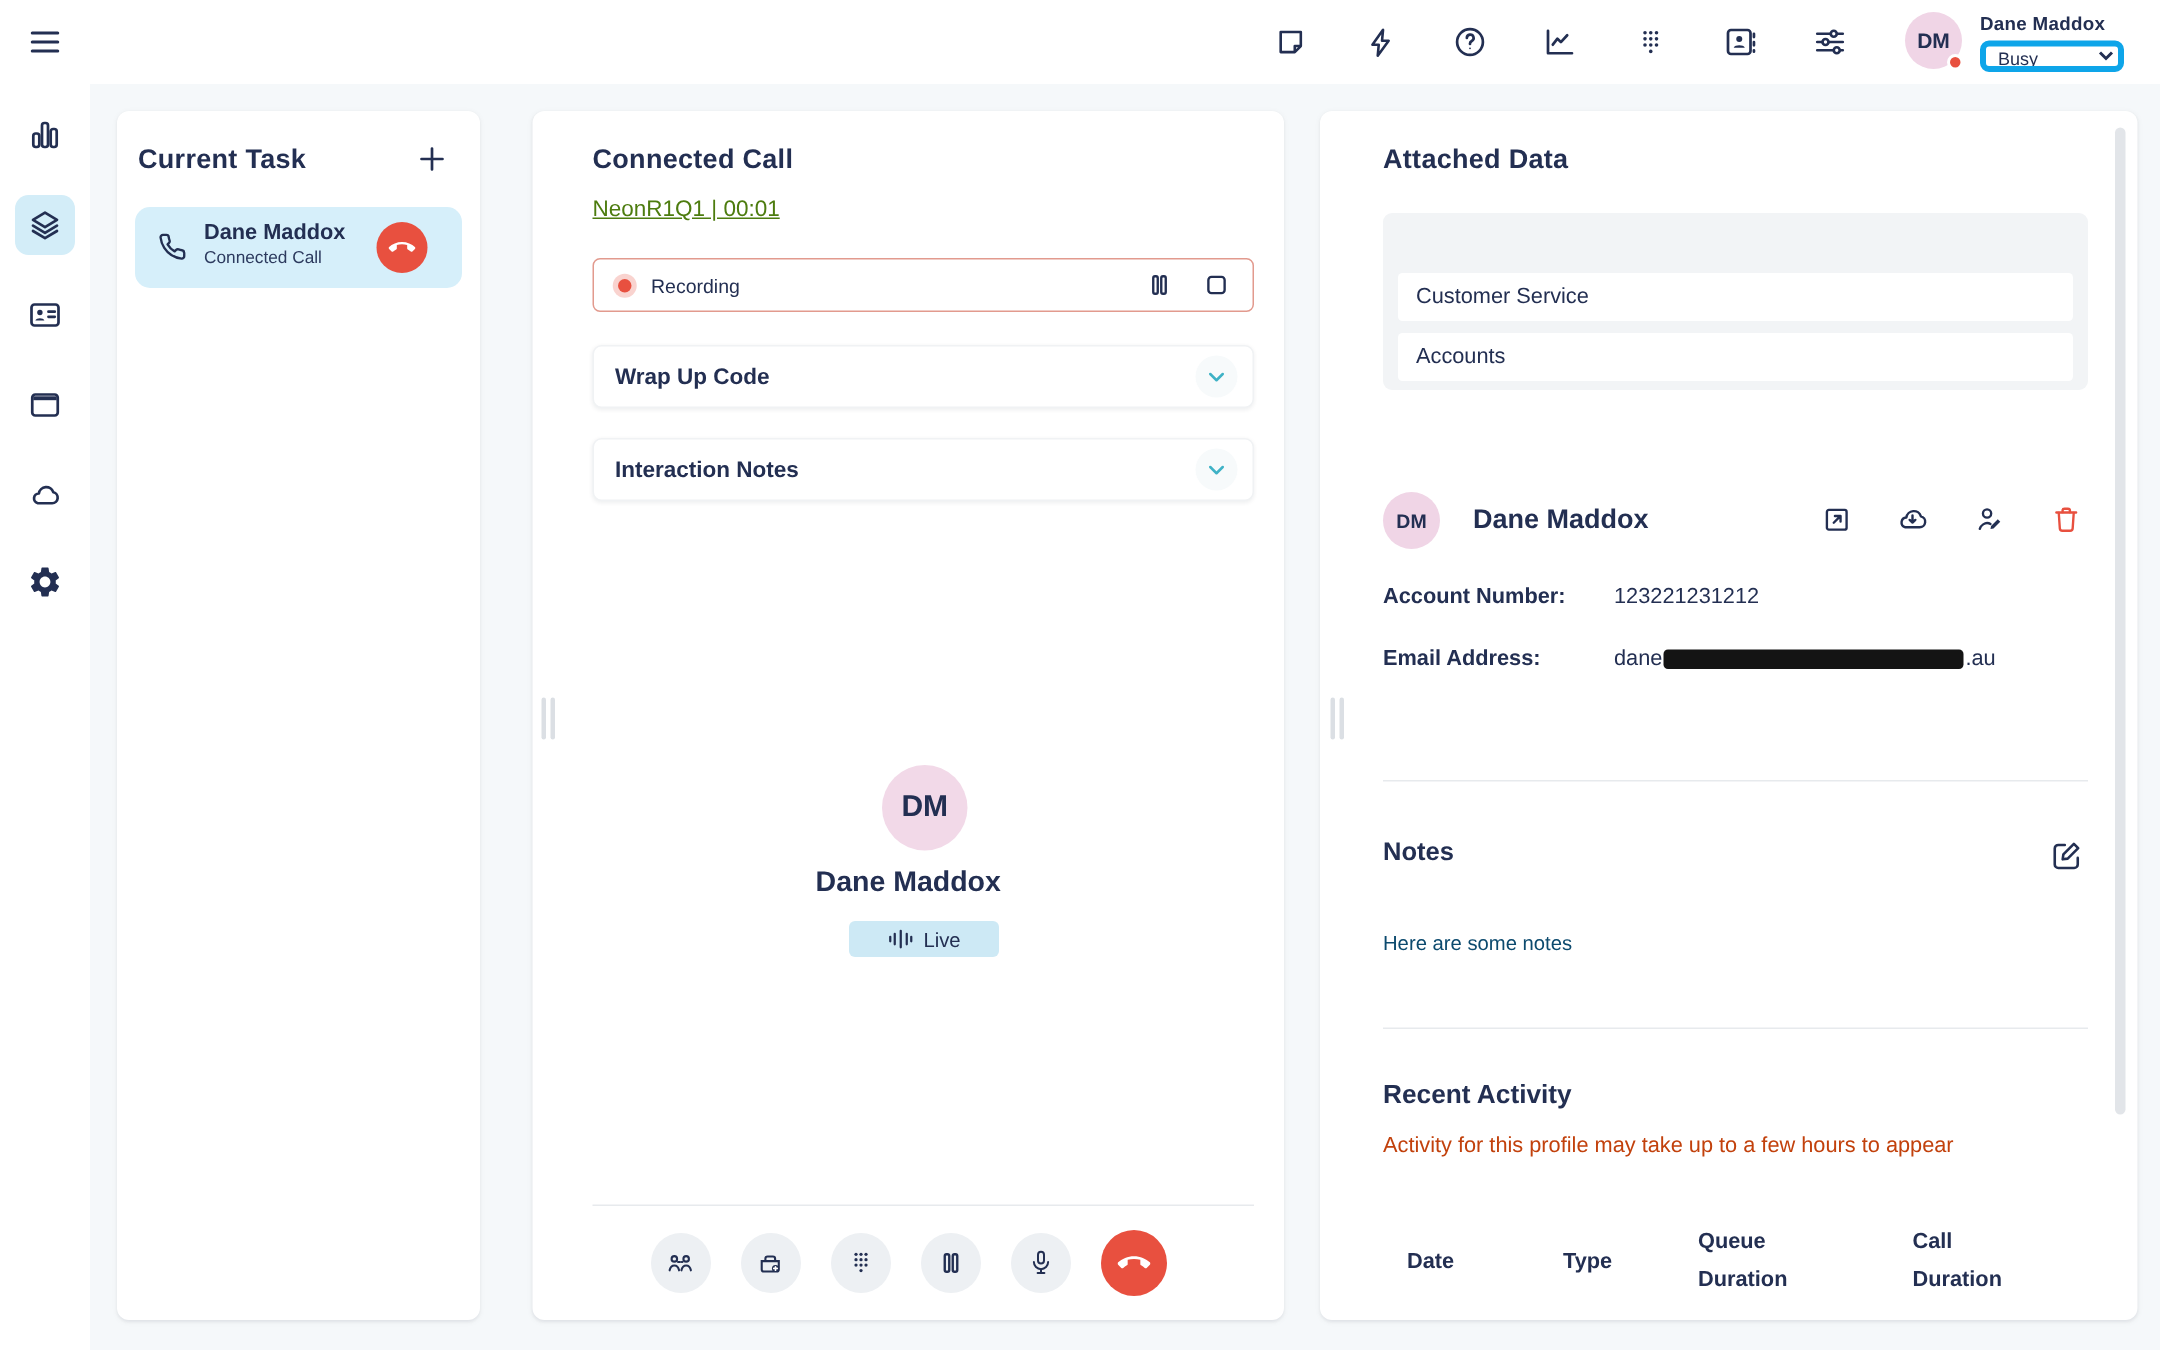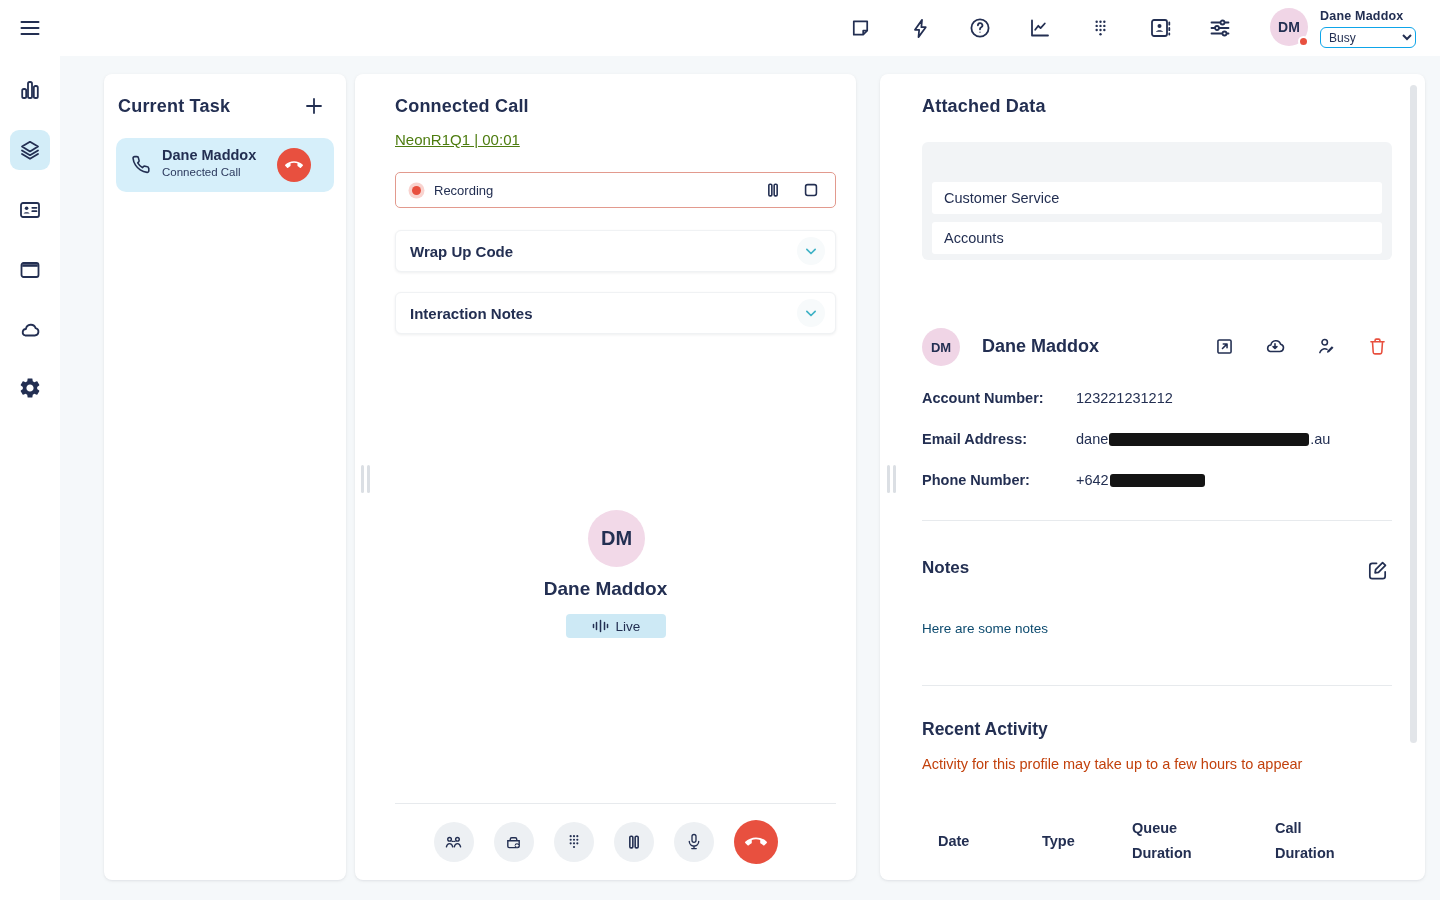--- a/index.html
+++ b/index.html
@@ -9,31 +9,31 @@
   
   .topbar { position:absolute; left:0; top:0; width:1440px; height:56px; background:#fff; z-index:5; }
   .hamburger { position:absolute; left:16px; top:14px; width:28px; height:28px; background:none; border:none; cursor:pointer; padding:2px; }
   .topbar-icons { position:absolute; left:840px; top:8px; display:flex; gap:20px; }
   .tb-btn { width:40px; height:40px; border:none; background:none; display:flex; align-items:center; justify-content:center; cursor:pointer; border-radius:6px; }
   .user-chip { position:absolute; left:1270px; top:8px; display:flex; }
   .avatar { position:relative; width:38px; height:38px; border-radius:50%; background:#f0d5e6; color:#232f52; font-weight:700; font-size:14px; display:flex; align-items:center; justify-content:center; }
   .status-dot { position:absolute; right:-1px; bottom:-1px; width:11px; height:11px; border-radius:50%; background:#e8503f; border:2px solid #fff; }
   .user-meta { margin-left:12px; display:flex; flex-direction:column; }
   .user-name { font-size:12.5px; font-weight:700; letter-spacing:.2px; margin-top:1px; }
-  .status-select { margin-top:4px; width:96px; height:21px; font-size:12px; font-family:inherit; color:#232f52; border:1px solid #0ea5e9; border-radius:6px; background:#fff; padding:0 4px; }
+  .status-select { margin-top:4px; width:96px; height:21px; font-size:12px; font-family:inherit; color:#232f52; border:4px solid #0ea5e9; border-radius:6px; background:#fff; padding:0 4px; }
 
   
   .sidebar { position:absolute; left:0; top:56px; width:60px; height:844px; background:#fff; z-index:4; }
   .sb-btn { position:absolute; left:10px; width:40px; height:40px; border:none; background:none; display:flex; align-items:center; justify-content:center; cursor:pointer; border-radius:9px; }
   .sb-btn.active { background:#d3edf8; }
 
   
   .content { position:absolute; left:60px; top:56px; width:1380px; height:844px; background:#f5f8fa; }
   .card { position:absolute; background:#fff; border-radius:8px; box-shadow:0 1px 2px rgba(16,24,40,.05), 0 1px 4px rgba(16,24,40,.05); }
-  .card-tasks { left:44px; top:18px; width:242px; height:806px;text-align:center; }
+  .card-tasks { left:18px; top:18px; width:242px; height:806px;text-align:center; }
   .card-call  { left:295px; top:18px; width:501px; height:806px; }
   .card-data  { left:820px; top:18px; width:545px; height:806px; }
 
   .panel-title { font-size:18px; font-weight:700; letter-spacing:.2px; color:#232f52; }
 
   
   .drag-handle { position:absolute; top:409px; width:12px; height:28px; display:flex; gap:3px; cursor:col-resize; }
   .drag-handle i { display:block; width:3px; height:28px; background:#dbdfe4; border-radius:2px; }
   .handle-1 { left:301px; } .handle-2 { left:827px; }
 
@@ -420,28 +420,20 @@
           </span>
       </div>
       <div class="field-row f-email">
         <span class="field-label">Email Address:</span>
         <span class="field-value">
           <span>dane</span>
             <span class="redact redact-email"></span>
             <span>.au</span>
         </span>
       </div>
-      <div class="field-row f-phone">
-        <span class="field-label">Phone Number:</span>
-        <span class="field-value">
-          <span>+642</span>
-            <span class="redact redact-phone"></span>
-            <span></span>
-        </span>
-      </div>
 
       <div class="ad-divider div-1"></div>
 
       <h3 class="notes-title">Notes</h3>
       <button class="notes-edit">
         <svg width="23" height="23" viewBox="0 0 24 24" fill="none" stroke="#232f52" stroke-width="1.8" stroke-linecap="round" stroke-linejoin="round">
             <path d="M20 13.5V18a2.5 2.5 0 0 1-2.5 2.5h-11A2.5 2.5 0 0 1 4 18V7a2.5 2.5 0 0 1 2.5-2.5H11"></path>
             <path d="M17.3 3.7l3 3L13 14l-3.5.5L10 11z"></path>
           </svg>
       </button>

